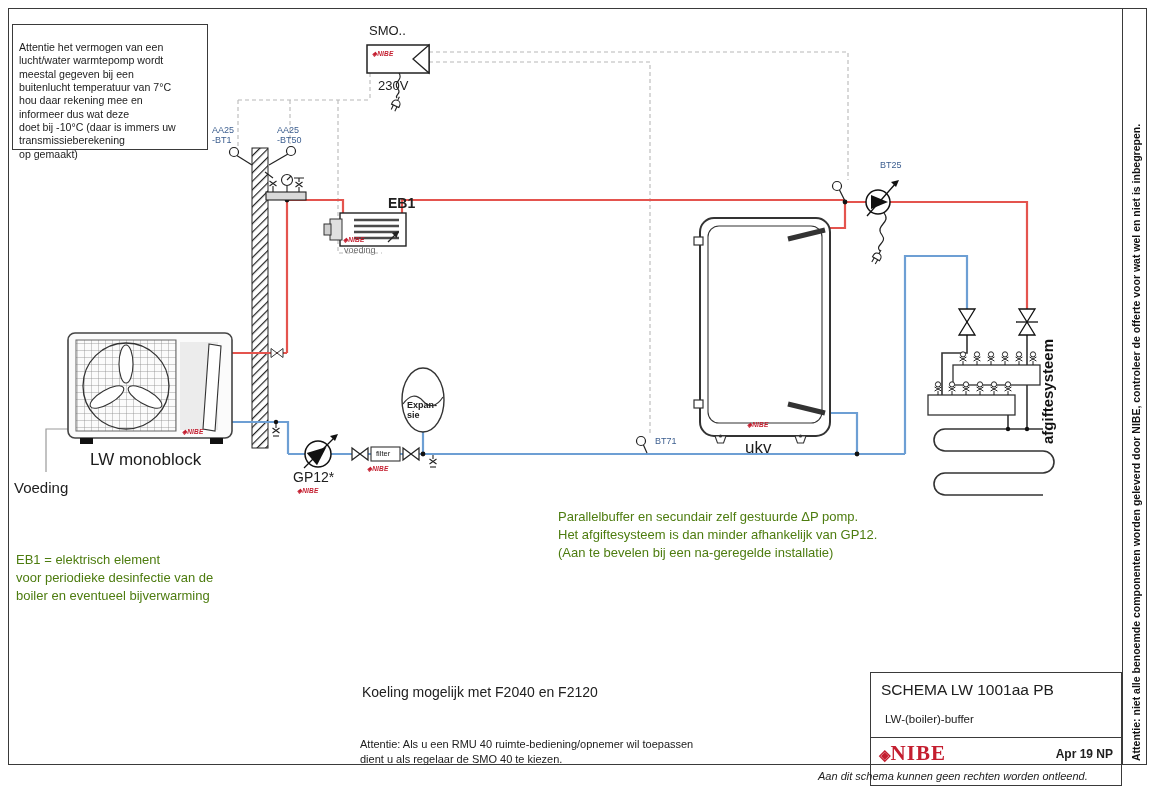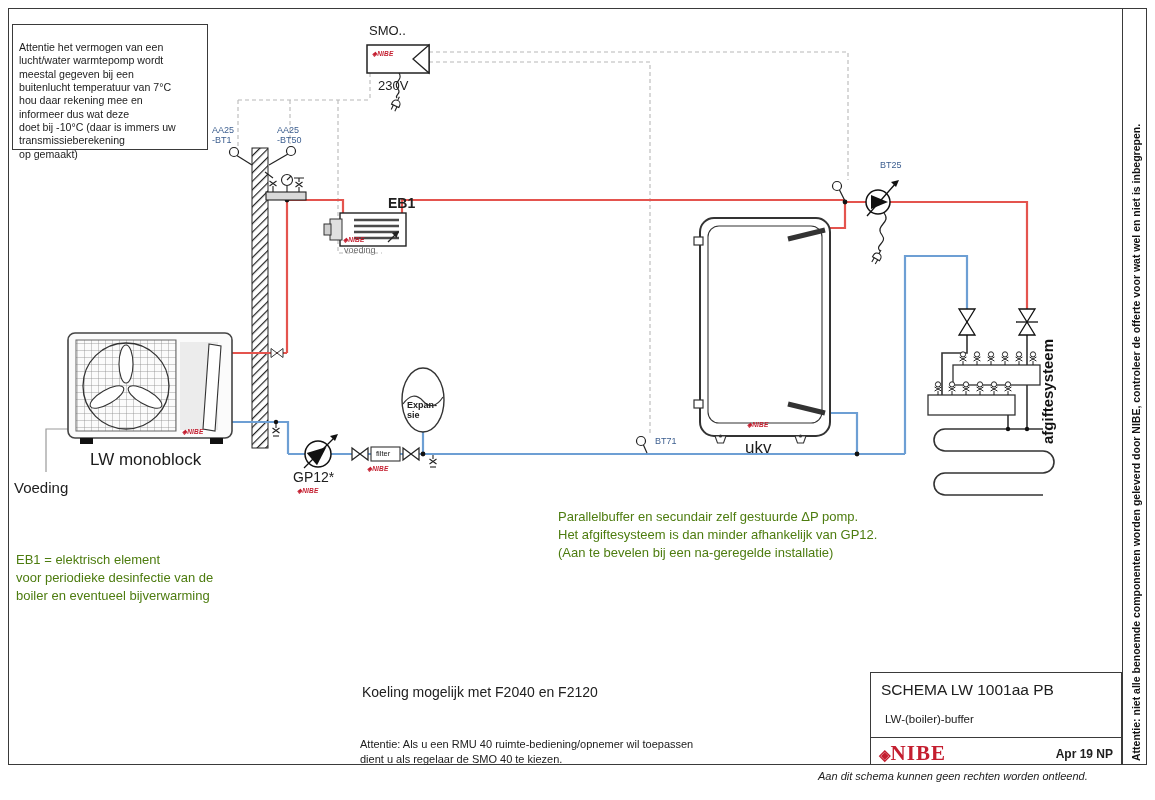--- a/index.html
+++ b/index.html
@@ -9,21 +9,21 @@
   .ml{white-space:pre-line;}
   .frame{position:absolute;left:8px;top:8px;width:1139px;height:757px;border:1.6px solid #3a3a3a;box-sizing:border-box;}
   .stripline{position:absolute;left:1122px;top:8px;width:0;height:757px;border-left:1.2px solid #3a3a3a;}
   .notebox{left:12px;top:12px;width:196px;height:126px;border:1.2px solid #3a3a3a;box-sizing:border-box;
            padding:16px 6px;font-size:10.6px;line-height:1.26;color:#1c1c1c;margin-top:12px;}
   .sensor{font-size:9px;color:#3c5e8f;line-height:1.1;}
   .nibe-sm{font-size:6.5px;font-weight:bold;font-style:italic;color:#c41e2f;letter-spacing:.2px;}
   .biglabel{font-size:17px;color:#1c1c1c;}
   .note16{font-size:13px;line-height:1.38;color:#4d7c0f;}
   .vert{transform-origin:0 0;transform:rotate(-90deg);}
-  .tblock{left:870px;top:672px;width:252px;height:93px;border:1.4px solid #3a3a3a;box-sizing:border-box;}
+  .tblock{left:870px;top:672px;width:252px;height:114px;border:1.4px solid #3a3a3a;box-sizing:border-box;}
   .tblock .divider{position:absolute;left:0;top:64px;width:100%;border-top:1.2px solid #3a3a3a;}
   .logo-d{color:#c41e2f;font-size:15px;font-weight:bold;}
   .logo-n{color:#c41e2f;font-size:21px;font-weight:bold;letter-spacing:1px;font-family:"Liberation Serif",serif;}
   .footer{font-size:11px;font-style:italic;color:#1c1c1c;}
 </style>
 </head>
 <body>
 
 <div id="page">
 

